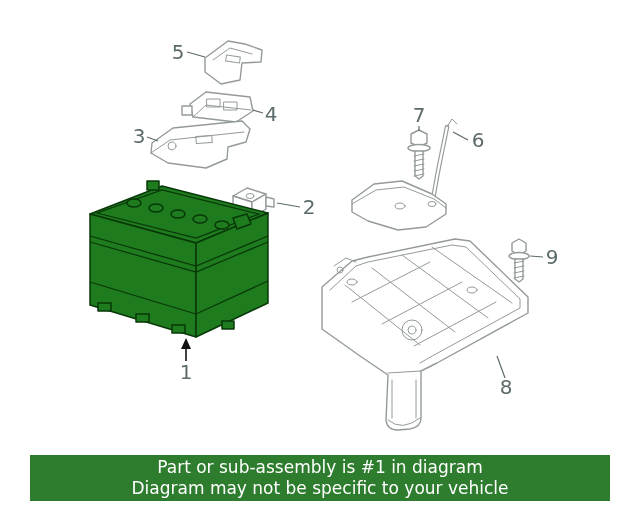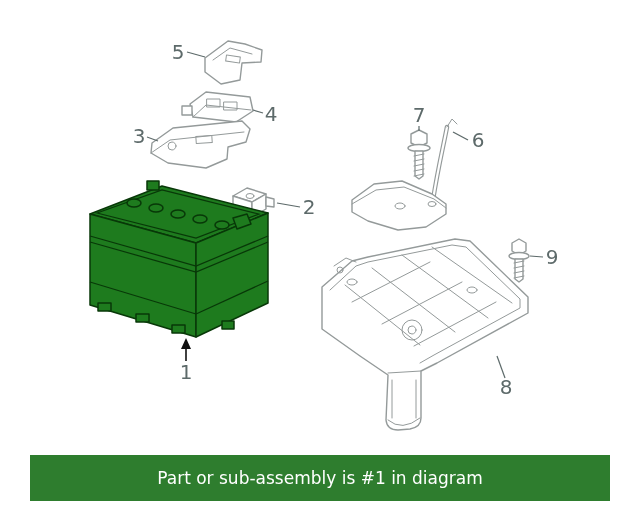--- a/index.html
+++ b/index.html
@@ -134,14 +134,15 @@
       <path class="detail" d="M392,380 L392,418 M416,380 L416,418"></path>
       <path class="detail" d="M388,420 Q402,432 420,418"></path>
     </g>
     <line class="leader" x1="505" y1="378" x2="497" y2="356"></line>
     <text class="callout" x="506" y="394" text-anchor="middle">8</text>
 
   </svg>
 
   <div class="banner">
     <div>Part or sub-assembly is #1 in diagram</div>
+    <div>Diagram may not be specific to your vehicle</div>
   </div>
 </div>
 
 </body></html>

